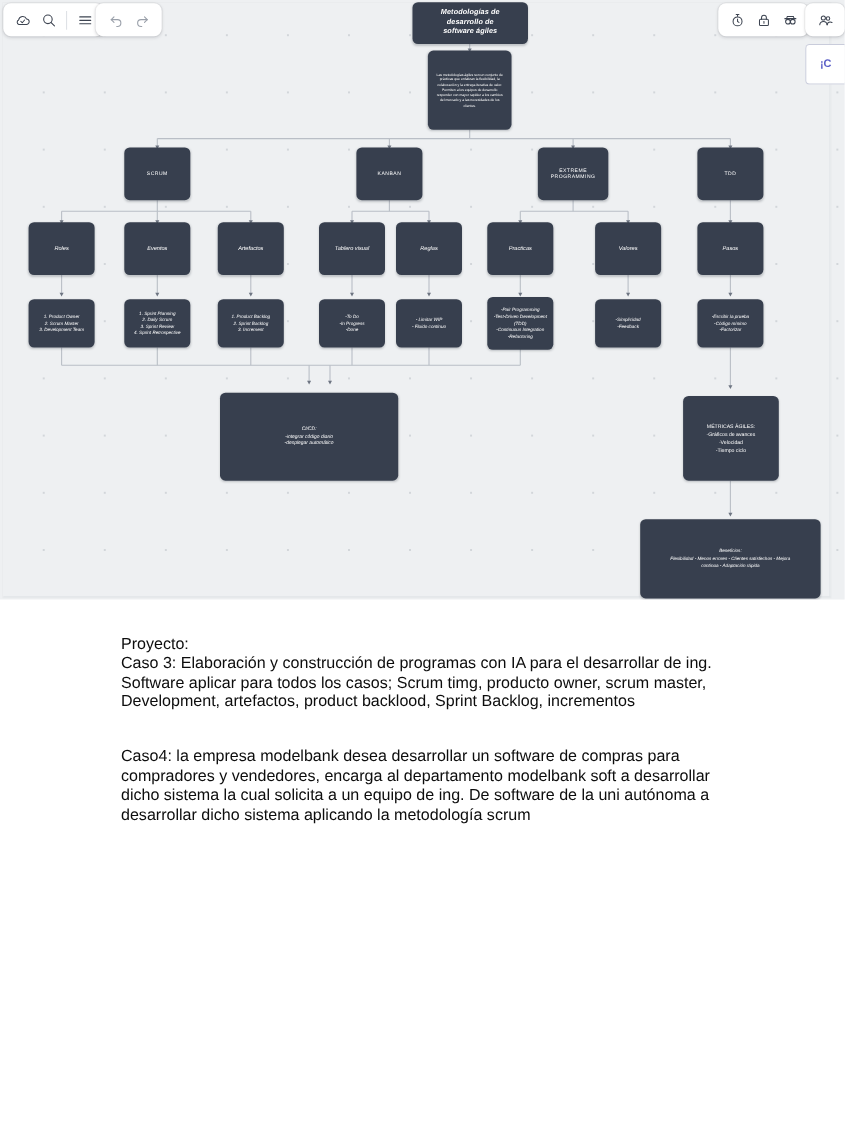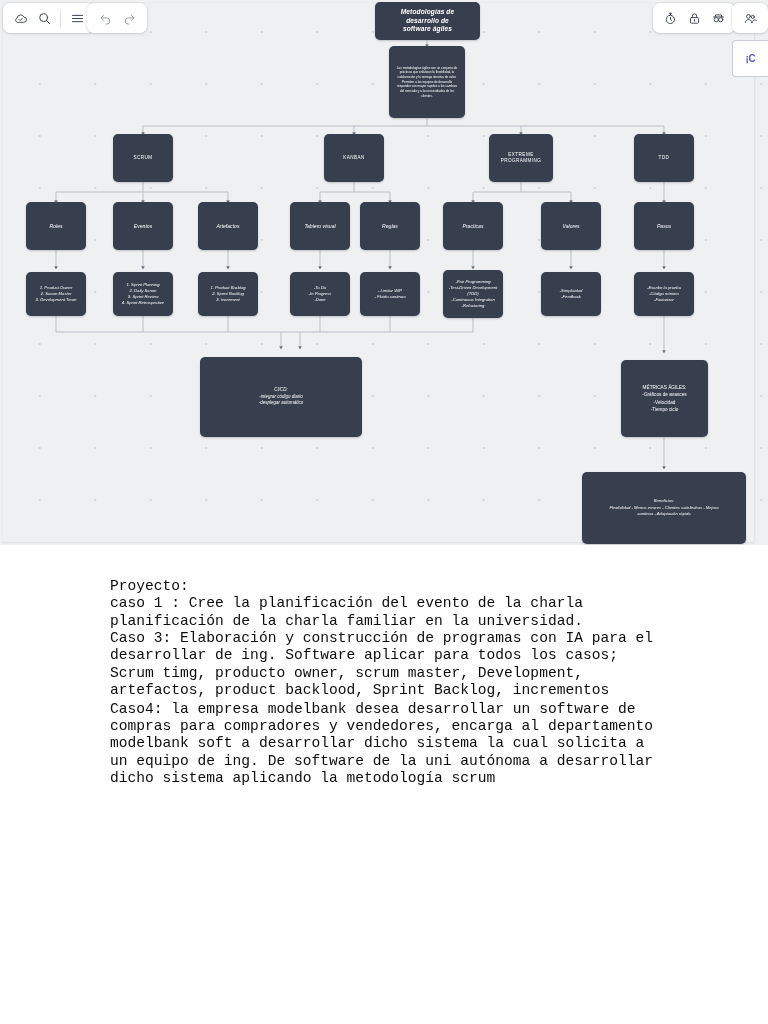--- a/index.html
+++ b/index.html
@@ -151,22 +151,22 @@
   
   .doc-body {
     position: absolute;
     left: 110px;
     top: 578px;
     width: 552px;
     font-size: 14.6px;
     line-height: 1.19;
     color: #0d0d0d;
   }
-  .doc-body p { margin: 0; font-family: Liberation Mono, monospace; }
-  .doc-body p.gap { margin-top: 1px; }
+  .doc-body p { margin: 0; }
+  .doc-body p.gap { margin-top: 33px; }
 </style>
 </head>
 <body>
 
 <div class="canvas-wrap">
   <div class="dot-grid"></div>
   <div class="canvas-sheet"></div>
 
   <svg class="edges" width="768" height="545">
     <defs>
@@ -362,16 +362,15 @@
     </div>
   </div>
 
   <div class="side-panel">
     <span>¡C</span>
   </div>
 </div>
 
 <div class="doc-body">
   <p>Proyecto:</p>
-  <p>caso 1 : Cree la planificación del evento de la charla planificación de la charla familiar en la universidad.</p>
   <p>Caso 3: Elaboración y construcción de programas con IA para el desarrollar de ing. Software aplicar para todos los casos; Scrum timg, producto owner, scrum master, Development, artefactos, product backlood, Sprint Backlog, incrementos</p>
   <p class="gap">Caso4: la empresa modelbank desea desarrollar un software de compras para compradores y vendedores, encarga al departamento modelbank soft a desarrollar dicho sistema la cual solicita a un equipo de ing. De software de la uni autónoma a desarrollar dicho sistema aplicando la metodología scrum</p>
 </div>
 
 </body></html>

